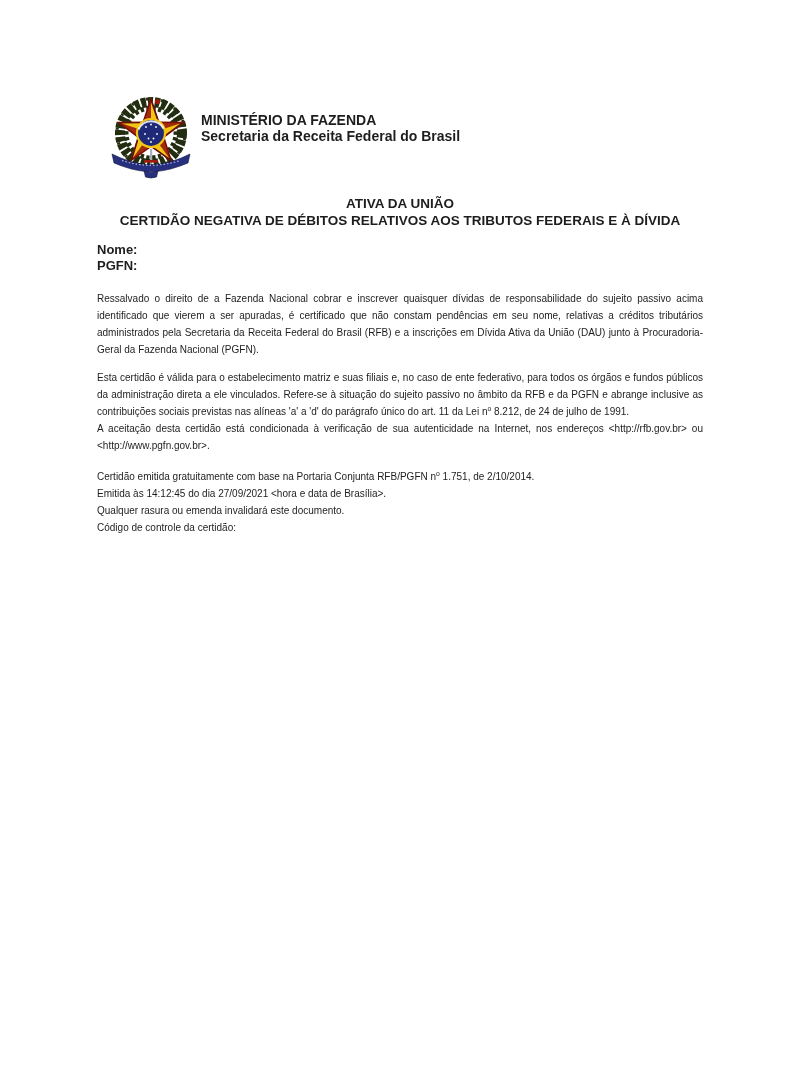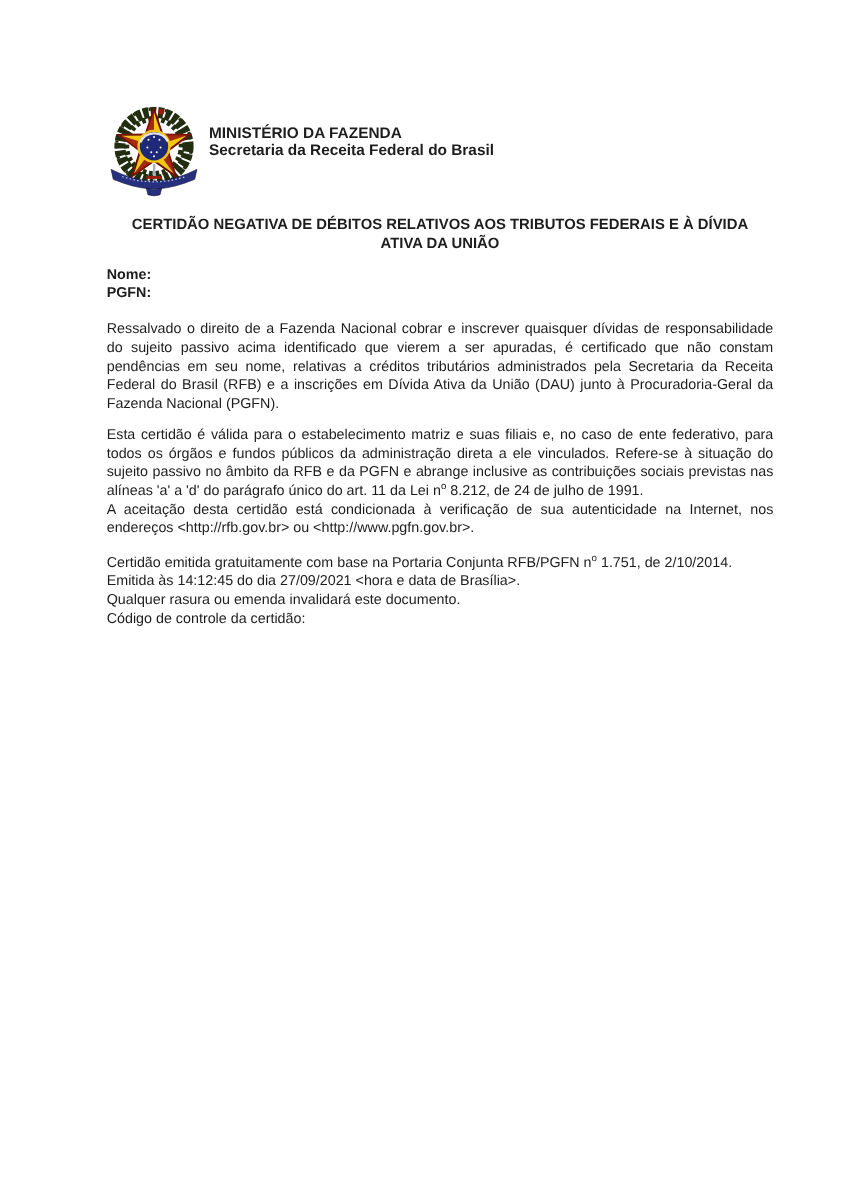--- a/index.html
+++ b/index.html
@@ -6,30 +6,30 @@
     --text:#1d1d1d; --page-bg:#ffffff;
     --logo-green:#232e11; --logo-yellow:#f3c614; --logo-red:#9a1a0c;
     --logo-dark-red:#5f0e07; --logo-blue:#1e2a78; --logo-ribbon:#27307f;
   }
   html,body{margin:0;padding:0;background:#fff;}
   .page{
     position:relative; width:787px; height:1089px; background:var(--page-bg);
     font-family:"Liberation Sans","DejaVu Sans",sans-serif; color:var(--text);
     overflow:hidden;
   }
-  .doc-header{position:absolute; left:97px; top:97px; display:flex; align-items:flex-start;justify-content:space-between;}
+  .doc-header{position:absolute; left:108px; top:97px; display:flex; align-items:flex-start;justify-content:space-between;}
   .logo{width:86px; height:82px; flex:0 0 auto;}
   .org{margin-left:7px; padding-top:15px; font-weight:bold; font-size:14px; line-height:16px; white-space:nowrap;}
   .doc-title{
     position:absolute; left:97px; top:196px; width:606px; margin:0;
     text-align:center; font-size:13.5px; font-weight:bold; line-height:16.5px;
   }
   .doc-title span{display:block;}
   .ident{position:absolute; left:97px; top:242px; font-weight:bold; font-size:13px; line-height:15.8px;}
-  .body-text{position:absolute; left:97px; top:290px; width:606px; font-size:13px; line-height:17px;}
+  .body-text{position:absolute; left:97px; top:290px; width:606px; font-size:10px; line-height:17px;}
   p.para{margin:0 0 11px 0; text-align:justify;}
   p.para.gap-md{margin-bottom:0;}
   p.para.gap-lg{margin-bottom:14px;}
   .footer-block div{white-space:nowrap;}
   sup{font-size:0.68em; line-height:0; vertical-align:super;}
   
   .wreath{stroke:var(--logo-green); fill:none;}
   .star-back{fill:var(--logo-red);}
   .star-main{fill:var(--logo-yellow); stroke:var(--logo-dark-red); stroke-width:1.4;}
   .star-facet{fill:var(--logo-red); opacity:0.9;}
@@ -80,22 +80,22 @@
       <path class="ribbon" d="M36,74 Q43,76.5 50,74 L48.5,80 Q43,82 37.5,80 Z"></path>
       <path class="ribbon-text" d="M14,63.5 Q43,73 72,63.5" stroke-width="1.1" stroke-dasharray="1.5 2"></path>
     </svg>
     <div class="org">
       <div>MINISTÉRIO DA FAZENDA</div>
       <div>Secretaria da Receita Federal do Brasil</div>
     </div>
   </header>
 
   <h1 class="doc-title">
+    <span>ATIVA DA UNIÃO</span>
     <span>CERTIDÃO NEGATIVA DE DÉBITOS RELATIVOS AOS TRIBUTOS FEDERAIS E À DÍVIDA</span>
-    <span>ATIVA DA UNIÃO</span>
   </h1>
 
   <div class="ident">
     <div><span>Nome:</span><span></span></div>
     <div><span>PGFN:</span><span></span></div>
   </div>
 
   <div class="body-text">
     <p class="para">Ressalvado o direito de a Fazenda Nacional cobrar e inscrever quaisquer dívidas de responsabilidade do sujeito passivo acima identificado que vierem a ser apuradas, é certificado que não constam pendências em seu nome, relativas a créditos tributários administrados pela Secretaria da Receita Federal do Brasil (RFB) e a inscrições em Dívida Ativa da União (DAU) junto à Procuradoria-Geral da Fazenda Nacional (PGFN).</p>
     <p class="para gap-md"><span>Esta certidão é válida para o estabelecimento matriz e suas filiais e, no caso de ente federativo, para todos os órgãos e fundos públicos da administração direta a ele vinculados. Refere-se à situação do sujeito passivo no âmbito da RFB e da PGFN e abrange inclusive as contribuições sociais previstas nas alíneas 'a' a 'd' do parágrafo único do art. 11 da Lei n</span><sup>o</sup><span> 8.212, de 24 de julho de 1991.</span></p>

